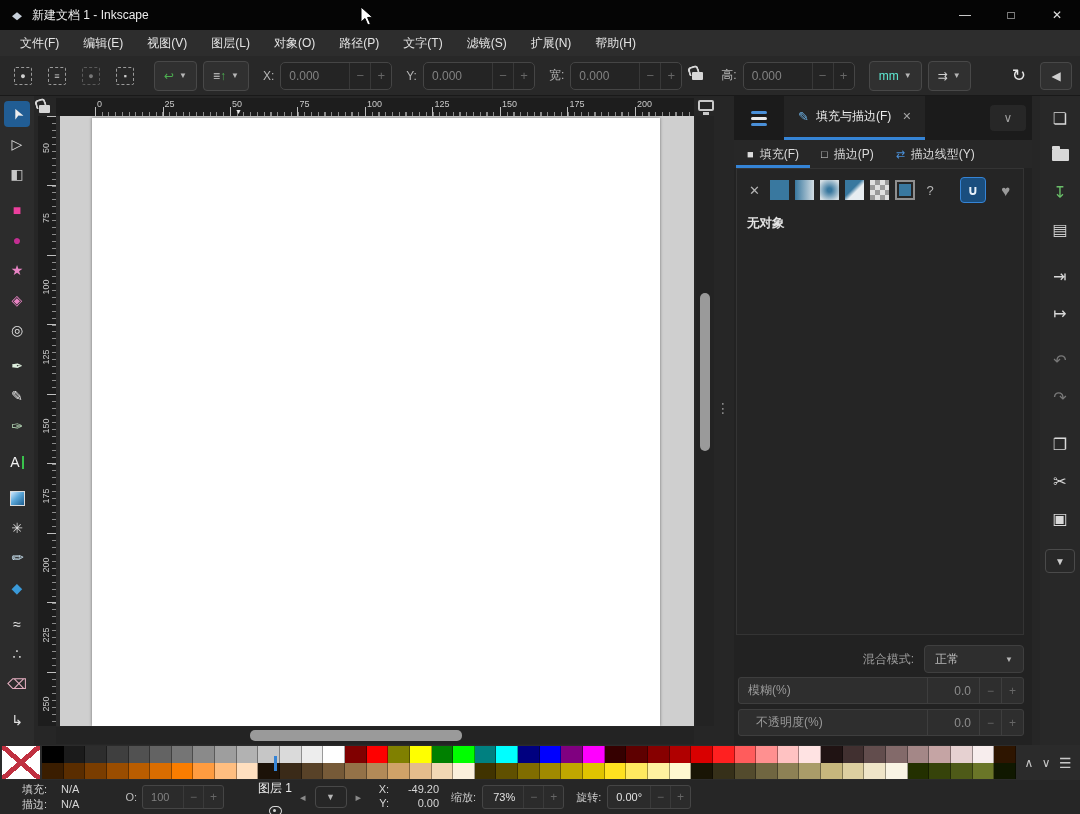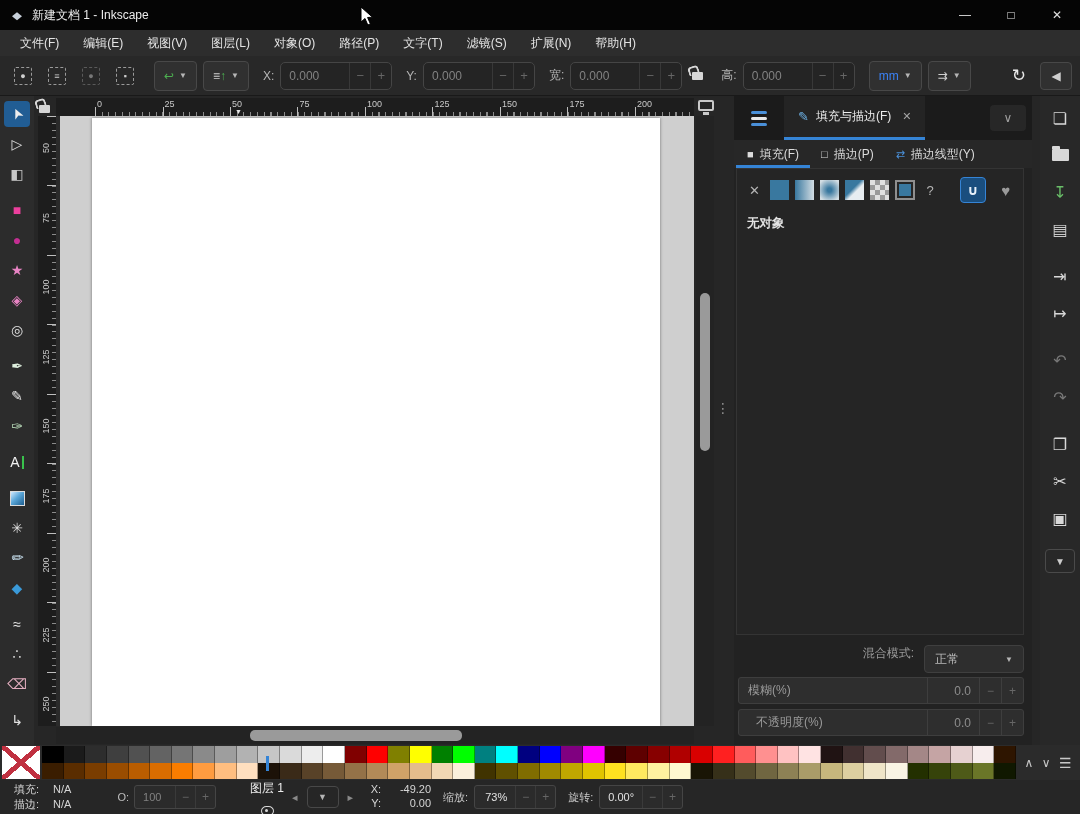--- a/index.html
+++ b/index.html
@@ -84,21 +84,21 @@
   .ft { width:20px; height:20px; display:flex; align-items:center; justify-content:center; color:#b5b5b5; font-size:13px; }
   .ft.kflat { background:#39789f; }
   .ft.klinear { background:linear-gradient(to right,#39789f,#d3dde3); }
   .ft.kradial { background:radial-gradient(circle at 50% 50%,#39789f 15%,#d3dde3 85%); }
   .ft.kmesh { background:linear-gradient(135deg,#39789f 42%,#e7edf1 58%); }
   .ft.kpattern { background:conic-gradient(#9a9a9a 0 25%,#e0e0e0 0 50%,#9a9a9a 0 75%,#e0e0e0 0); background-size:10px 10px; }
   .ft.kswatch { border:2px solid #8f8f8f; background:#39789f; background-clip:content-box; padding:2px; }
   .ft.kevenodd { width:28px; height:26px; background:#1a4e7e; border:1px solid #3584d6; border-radius:4px; color:#e8f1fa; font-weight:bold; font-size:14px; margin-left:14px; }
   .ft.knonzero { width:28px; height:26px; color:#9a9a9a; font-size:15px; }
   .no-object { padding:8px 10px; color:#e2e2e2; font-weight:bold; font-size:12.5px; }
-  .blend-row { position:absolute; right:8px; top:549px; display:flex; gap:10px; }
+  .blend-row { position:absolute; right:8px; top:549px; display:flex; align-items:center; gap:10px; }
   .blend-label { color:#9a9a9a; }
   .blend-dd { width:100px; height:28px; background:#2e2e2e; border:1px solid #3f3f3f; border-radius:4px; display:flex; align-items:center; justify-content:space-between; padding:0 10px; color:#b9b9b9; }
   .slider-row { position:absolute; left:4px; right:8px; height:27px; background:#2e2e2e; border:1px solid #3e3e3e; border-radius:3px; display:flex; align-items:center; }
   .slider-row .lab { flex:1; padding-left:9px; color:#9a9a9a; }
   .slider-row .val { width:52px; height:100%; display:flex; align-items:center; justify-content:flex-end; padding-right:8px; color:#8d8d8d; border-left:1px solid #3e3e3e; }
   .slider-row .step { width:22px; height:100%; display:flex; align-items:center; justify-content:center; color:#666; border-left:1px solid #3e3e3e; }
   
   .cmdbar { position:absolute; left:1040px; top:96px; width:40px; height:649px; background:#282828; display:flex; flex-direction:column; align-items:center; padding-top:10px; }
   .cmd { width:24px; height:24px; margin-bottom:13px; display:flex; align-items:center; justify-content:center; font-size:16px; color:#d8d8d8; }
   .cmd.gap { margin-top:10px; }
@@ -109,21 +109,21 @@
   .palette { position:absolute; left:0; top:745px; width:1080px; height:35px; background:#2b2b2b; display:flex; align-items:stretch; }
   .none-swatch { width:38px; margin:1px 2px; background:#fff;
     background-image:linear-gradient(to top right,transparent 45%,#c03040 45%,#c03040 55%,transparent 55%),linear-gradient(to bottom right,transparent 45%,#c03040 45%,#c03040 55%,transparent 55%); }
   .swatch-grid { flex:1; display:flex; flex-direction:column; margin:1px 0; }
   .swatch-row { display:flex; flex:1; }
   .swatch { flex:1; box-shadow:inset -1px 0 0 rgba(0,0,0,.35); }
   .palette-ctrl { width:64px; display:flex; align-items:center; justify-content:space-evenly; color:#c8c8c8; font-size:12px; }
   .palette-ctrl .burger { font-size:14px; }
   
   .statusbar { position:absolute; left:0; top:780px; width:1080px; height:34px; background:#262626; display:flex; align-items:center; font-size:11px; }
-  .fs-block { margin-left:14px; display:grid; grid-template-columns:auto auto; column-gap:14px; row-gap:1px; line-height:1.2; color:#d5d5d5; }
+  .fs-block { margin-left:22px; display:grid; grid-template-columns:auto auto; column-gap:14px; row-gap:1px; line-height:1.2; color:#d5d5d5; }
   .o-block { margin-left:46px; display:flex; align-items:center; gap:5px; color:#bdbdbd; }
   .sspin { display:flex; height:24px; border:1px solid #454545; border-radius:3px; overflow:hidden; background:#2b2b2b; }
   .sspin .v { padding:0 8px; display:flex; align-items:center; color:#e2e2e2; min-width:40px; justify-content:flex-end; }
   .sspin .v.dim { color:#828282; justify-content:flex-start; }
   .sspin .step { width:20px; display:flex; align-items:center; justify-content:center; color:#666; border-left:1px solid #3a3a3a; font-size:12px; }
   .layer-block { margin-left:34px; display:flex; align-items:center; gap:9px;flex-direction:column; }
   .layer-colorbar { width:3px; height:15px; background:#3584d6; }
   .layer-name { color:#ececec; font-size:12px; }
   .eye { width:13px; height:10px; border:1.5px solid #d8d8d8; border-radius:50% / 60%; position:relative; }
   .eye::after { content:""; position:absolute; left:3.5px; top:2.5px; width:3px; height:3px; border-radius:50%; background:#d8d8d8; }
@@ -196,21 +196,21 @@
       <span class="step">+</span>
   </div>
   <span class="lock" style="margin:0 4px;"></span>
   <span class="fld-label">高:</span>
   <div class="spin">
     <span class="val">0.000</span>
     <span class="step">−</span>
       <span class="step">+</span>
   </div>
   <div class="dd-btn" style="margin-left:8px;">
-    <span style="color:#3b82f6;text-align:center;">mm</span>
+    <span style="color:#5eead4;text-align:center;">mm</span>
       <span class="caret">▼</span>
   </div>
   <div class="dd-btn">
     <span>⇉</span>
       <span class="caret">▼</span>
   </div>
   <div class="endgroup">
     <span style="font-size:17px;color:#e8e8e8;">↻</span>
     <span class="sq-btn">◀</span>
   </div>

